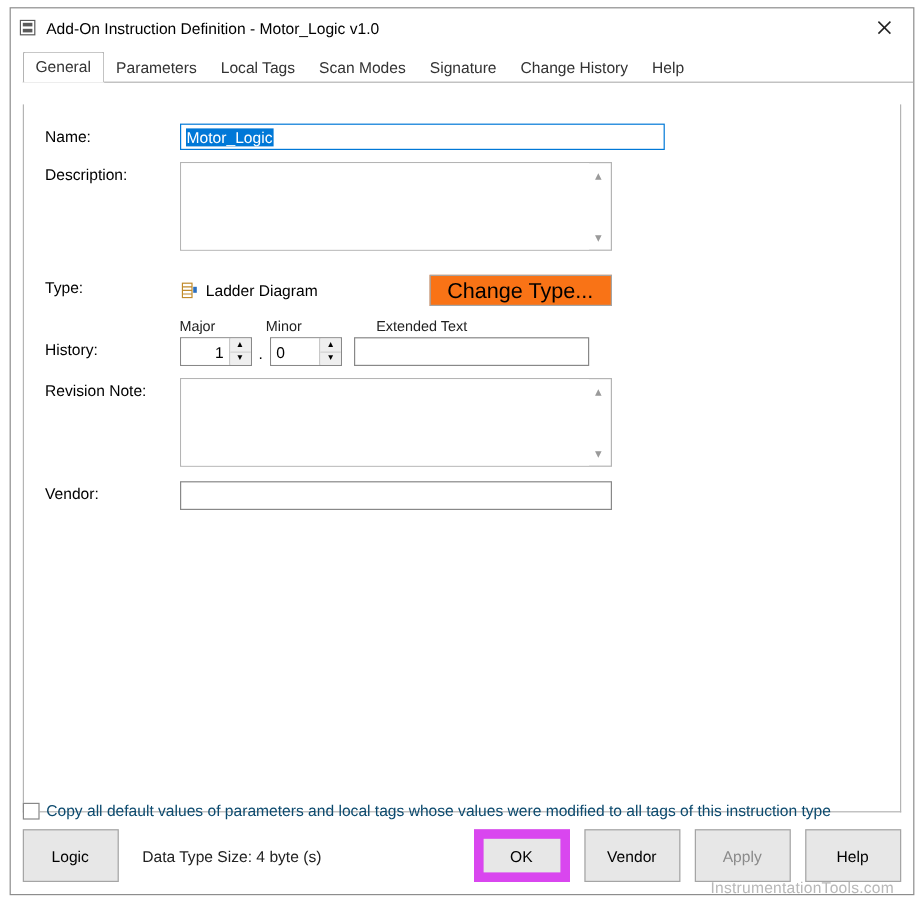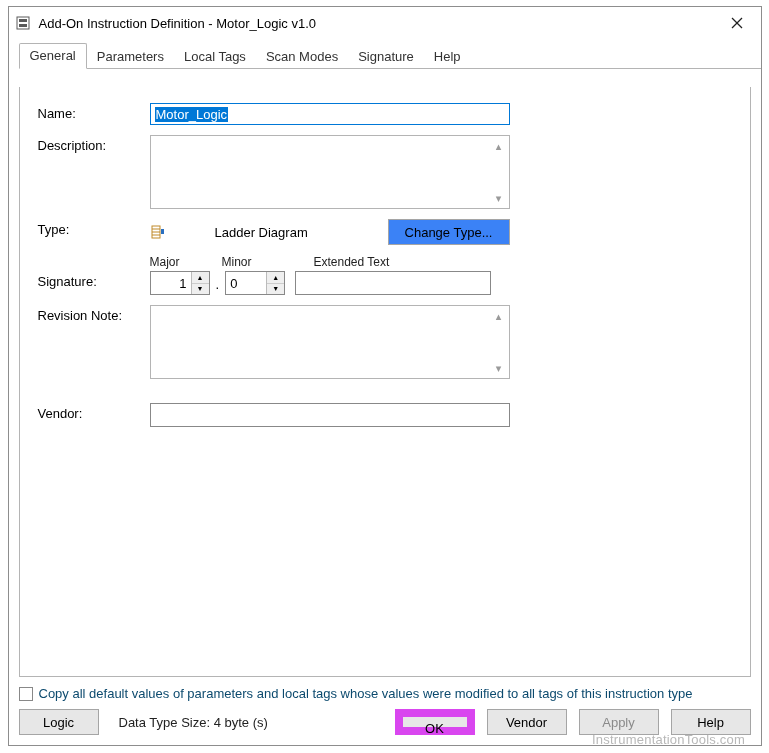--- a/index.html
+++ b/index.html
@@ -82,21 +82,21 @@
     margin-bottom: 10px;
   }
   .label-col {
     width: 112px;
     padding-top: 3px;
     font-size: 13px;
   }
   .field-col { flex: 1; }
   .name-value {
     display:inline-block;
-    width: 360px;
+    width: 404px;
     border: 1px solid #0078d7;
     padding: 2px 4px;
     font-size: 13px;
     line-height: 18px;
     height: 22px;
   }
   .name-value .selected-text{
     background:#0078d7;
     color:#fff;
     padding:0 1px;
@@ -131,23 +131,23 @@
   .type-row .field-col{
     display:flex; align-items:center;
   }
   .ladder-icon{
     width:16px; height:16px; margin-right:6px;
     display:flex; align-items:center; justify-content:center;
   }
   .change-type-btn{
     margin-left:auto;
     margin-right: calc(100% - 360px);
-    width:122px; height:26px;
-    background:#3b82f6; border:1px solid #a5a5a5;
-    font-family:inherit; font-size:13px;
+    width:152px; height:26px;
+    background:#f97316; border:1px solid #a5a5a5;
+    font-family:inherit; font-size:18px;
   }
   .rev-labels{
     display:flex; gap:0;
     font-size:12px; color:#222;
     margin-bottom:2px;
   }
   .rev-labels span:nth-child(1){ width:72px;}
   .rev-labels span:nth-child(2){ width:92px;}
   .rev-fields{ display:flex; align-items:center; }
   .spinner{
@@ -194,21 +194,21 @@
     margin-bottom:8px;
   }
   .copy-row .chk{
     width:14px; height:14px; border:1px solid #888; margin-right:6px;
     background:#fff;
   }
   .btn-row{
     display:flex; align-items:center; gap:12px;
   }
   .btn{
-    min-width:80px; height:26px;
+    min-width:80px; height:44px;
     background:#e7e7e7;
     border:1px solid #a5a5a5;
     font-family:inherit; font-size:13px;
     padding:4px 10px;
   }
   .btn.primary{
     border:8px solid #d946ef;
     background:#e7e7e7;
   }
   .btn.disabled{ color:#8a8a8a; }
@@ -243,20 +243,21 @@
       </svg>
     </span>
   </div>
 
   <div class="tab-strip">
     <div class="tab active">General</div>
     <div class="tab">Parameters</div>
     <div class="tab">Local Tags</div>
     <div class="tab">Scan Modes</div>
     <div class="tab">Signature</div>
+    <div class="tab">Change History</div>
     <div class="tab">Help</div>
   </div>
 
   <div class="tab-content">
 
     <div class="form-row">
       <div class="label-col">Name:</div>
       <div class="field-col">
         <span class="name-value"><span class="selected-text">Motor_Logic</span></span>
       </div>
@@ -266,23 +267,23 @@
       <div class="label-col">Description:</div>
       <div class="field-col">
         <div class="textarea-wrap">
           <textarea style=""></textarea>
           <span class="scroll-arrow up">▴</span>
           <span class="scroll-arrow down">▾</span>
         </div>
       </div>
     </div>
 
-    <div class="form-row type-row" style="margin-top:10px;">
+    <div class="form-row type-row" style="margin-top:20px;">
       <div class="label-col">Type:</div>
-      <div class="field-col" style="width:360px; flex:0 0 360px;gap:43px;">
+      <div class="field-col" style="width:360px; flex:0 0 360px;">
         <span class="ladder-icon">
           <svg width="14" height="14" viewBox="0 0 14 14">
             <rect x="1" y="1" width="8" height="12" fill="none" stroke="#c08a2a" stroke-width="1"></rect>
             <line x1="1" y1="4" x2="9" y2="4" stroke="#c08a2a"></line>
             <line x1="1" y1="7" x2="9" y2="7" stroke="#c08a2a"></line>
             <line x1="1" y1="10" x2="9" y2="10" stroke="#c08a2a"></line>
             <rect x="10" y="4" width="3" height="5" fill="#2a6fc0"></rect>
           </svg>
         </span>
         <span>Ladder Diagram</span>
@@ -294,21 +295,21 @@
       <div class="label-col"></div>
       <div class="field-col">
         <div class="rev-labels">
           <span>Major</span>
           <span>Minor</span>
           <span>Extended Text</span>
         </div>
       </div>
     </div>
     <div class="form-row">
-      <div class="label-col">Signature:</div>
+      <div class="label-col">History:</div>
       <div class="field-col">
         <div class="rev-fields">
           <div class="spinner">
             <input value="1" style="">
             <div class="spin-btns">
               <div class="sb">▲</div>
               <div class="sb">▼</div>
             </div>
           </div>
           <span class="dot">.</span>
@@ -328,21 +329,21 @@
       <div class="label-col">Revision Note:</div>
       <div class="field-col">
         <div class="textarea-wrap">
           <textarea style=""></textarea>
           <span class="scroll-arrow up">▴</span>
           <span class="scroll-arrow down">▾</span>
         </div>
       </div>
     </div>
 
-    <div class="form-row" style="margin-top:24px;">
+    <div class="form-row" style="margin-top:12px;">
       <div class="label-col">Vendor:</div>
       <div class="field-col">
         <input class="vendor-input" value="" style="">
       </div>
     </div>
 
   </div>
 
   <div class="bottom-area">
     <div class="copy-row">

